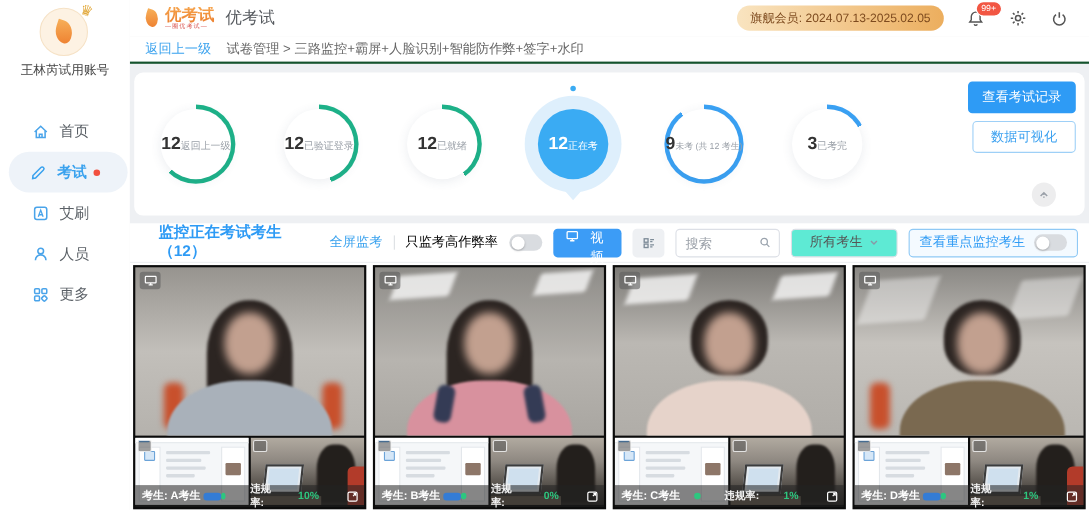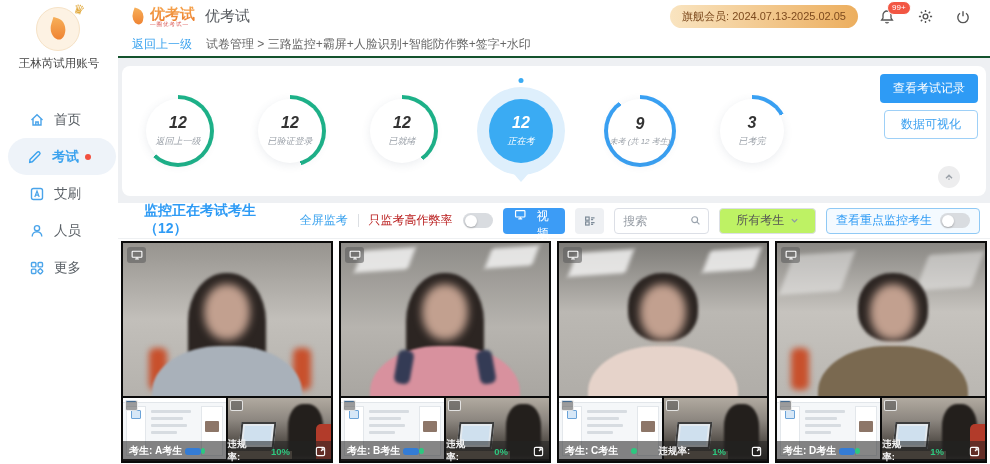--- a/index.html
+++ b/index.html
@@ -46,21 +46,21 @@
                 border-bottom:2px solid #14532d; display:flex; align-items:center; gap:14px; padding-left:14px; font-size:12px; }
   .bc-back { color:#3aa2ee; cursor:pointer; }
   .bc-path { color:#666; }
   
   #stats { position:absolute; left:122px; top:66px; width:864px; height:130px; background:#fff; border-radius:8px; z-index:4; }
   .steps { position:absolute; left:19px; top:0; height:130px; display:flex; align-items:center; gap:38px; }
   .step { position:relative; width:74px; display:flex; justify-content:center; cursor:pointer; }
   .ring { width:72px; height:72px; border-radius:50%; position:relative; }
   .circle { position:absolute; left:50%; top:50%; transform:translate(-50%,-50%); width:64px; height:64px;
             border-radius:50%; background:#fff; box-shadow:0 2px 10px rgba(60,80,110,.10);
-            display:flex; flex-direction:column; align-items:center; justify-content:center;font-style:italic; }
+            display:flex; align-items:center; justify-content:center; }
   .step-value { font-size:16px; font-weight:bold; color:#333; line-height:1.15; }
   .step-label { font-size:9px; color:#9aa0a8; white-space:nowrap; margin-top:2px; }
   .step-label.sm { font-size:8px; }
   .halo { position:relative; width:88px; height:88px; border-radius:50%; background:#deeffc;
           display:flex; align-items:center; justify-content:center; }
   .halo::after { content:''; position:absolute; bottom:-7px; left:50%; transform:translateX(-50%);
                  border:8px solid transparent; border-top:9px solid #deeffc; border-bottom:0; }
   .halo::before { content:''; position:absolute; top:-9px; left:50%; transform:translateX(-50%);
                   width:5px; height:5px; border-radius:50%; background:#3aabf3; }
   .circle.blue { position:static; transform:none; background:#3aabf3; box-shadow:none; }
@@ -74,35 +74,35 @@
                   background:#ededee; display:flex; align-items:center; justify-content:center; cursor:pointer; }
   
   #monitor { position:absolute; left:118px; top:203px; width:872px; height:261px; background:#fff; z-index:4; }
   .mon-head { height:36px; border-bottom:1px solid #eef0f2; display:flex; align-items:center;
               justify-content:space-between; padding:0 10px 0 24px; }
   .mon-tab { font-size:14px; font-weight:bold; color:#2e9bf5; border-bottom:3px solid #2e9bf5;
              padding:8px 2px 7px; cursor:pointer; }
   .mon-controls { display:flex; align-items:center; gap:10px; font-size:12px; }
   .link-blue { color:#3aa2ee; cursor:pointer; white-space:nowrap; }
   .vdiv { width:1px; height:13px; background:#dcdfe3; }
-  .tg-label { color:#b91c1c; white-space:nowrap;font-family:Liberation Serif, serif; }
+  .tg-label { color:#000000; white-space:nowrap;font-family:Liberation Serif, serif; }
   .switch { width:30px; height:15px; border-radius:8px; background:#d9dce0; position:relative; cursor:pointer; flex:0 0 30px; }
   .switch::after { content:''; position:absolute; left:2px; top:1.5px; width:12px; height:12px; border-radius:50%;
                    background:#fff; box-shadow:0 1px 2px rgba(0,0,0,.25); }
   .btn-video { display:flex; gap:5px; background:#3c9cf6; color:#fff; border:none;
                border-radius:4px; height:26px; padding:0 11px; font-size:12px; cursor:pointer; }
   .btn-grid { width:30px; height:26px; background:#eef0f3; border:none; border-radius:4px; cursor:pointer;
               display:flex; align-items:center; justify-content:center; }
   .search-box { width:98px; height:26px; border:1px solid #dcdfe6; border-radius:4px; display:flex;
                 align-items:center; padding:0 6px 0 8px; gap:4px; background:#fff; }
   .search-box input { border:none; outline:none; width:62px; font-size:12px; color:#333;
                       font-family:"Liberation Sans","DejaVu Sans",sans-serif; }
   .search-box input::placeholder { color:#9aa0a8; }
   .dropdown { width:100px; height:26px; border:1px solid #dcdfe6; border-radius:4px; display:flex;
-              align-items:center; justify-content:center; gap:6px; color:#555; cursor:pointer; background:#bef264; }
+              align-items:center; justify-content:center; gap:6px; color:#555; cursor:pointer; background:#5eead4; }
   .focus-pill { display:flex; align-items:center; gap:8px; height:26px; border:1px solid #8fc9f5; background:#f4faff;
                 border-radius:4px; padding:0 9px; color:#2e9bf5; cursor:pointer; white-space:nowrap; }
   
   .cards { display:flex; gap:6px; padding:2px 2px 0 3px; }
   .vcard { position:relative; width:212px; height:222px; background:#0b0b0b; padding:2px; cursor:pointer; }
   .vmain { position:relative; width:208px; height:153px; overflow:hidden; }
   .main-ic { position:absolute; top:4px; left:4px; z-index:5; width:19px; height:16px; border-radius:3px;
              background:rgba(95,95,95,.6); display:flex; align-items:center; justify-content:center; }
   .patch { position:absolute; background:rgba(255,255,255,.75); filter:blur(2px); transform:skewX(-24deg) rotate(-4deg); }
   .bg-a { background:linear-gradient(180deg,#97948f 0%,#c2bfba 50%,#b5b2ad 100%); }

